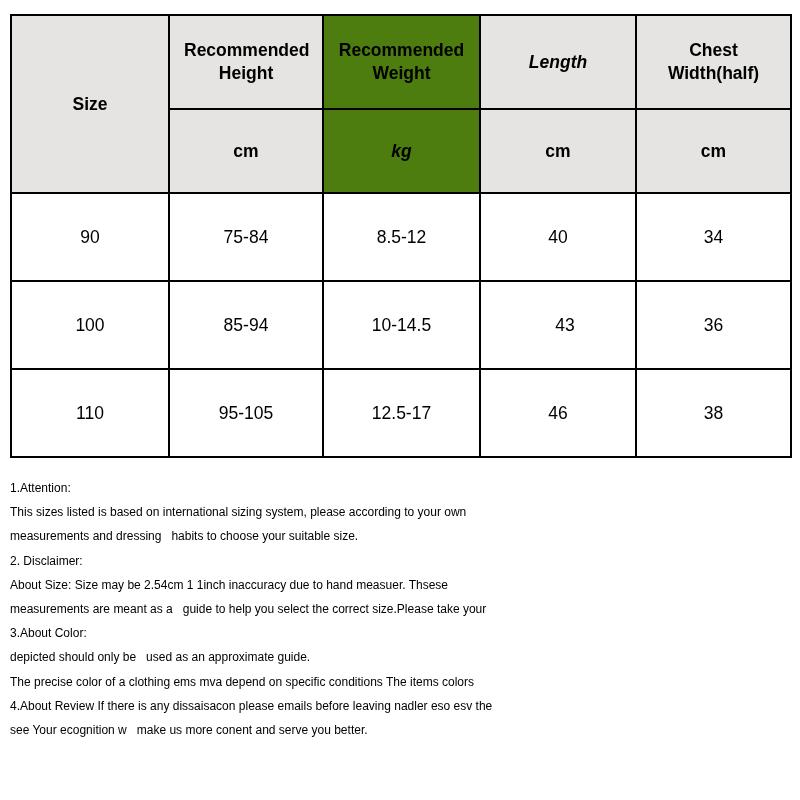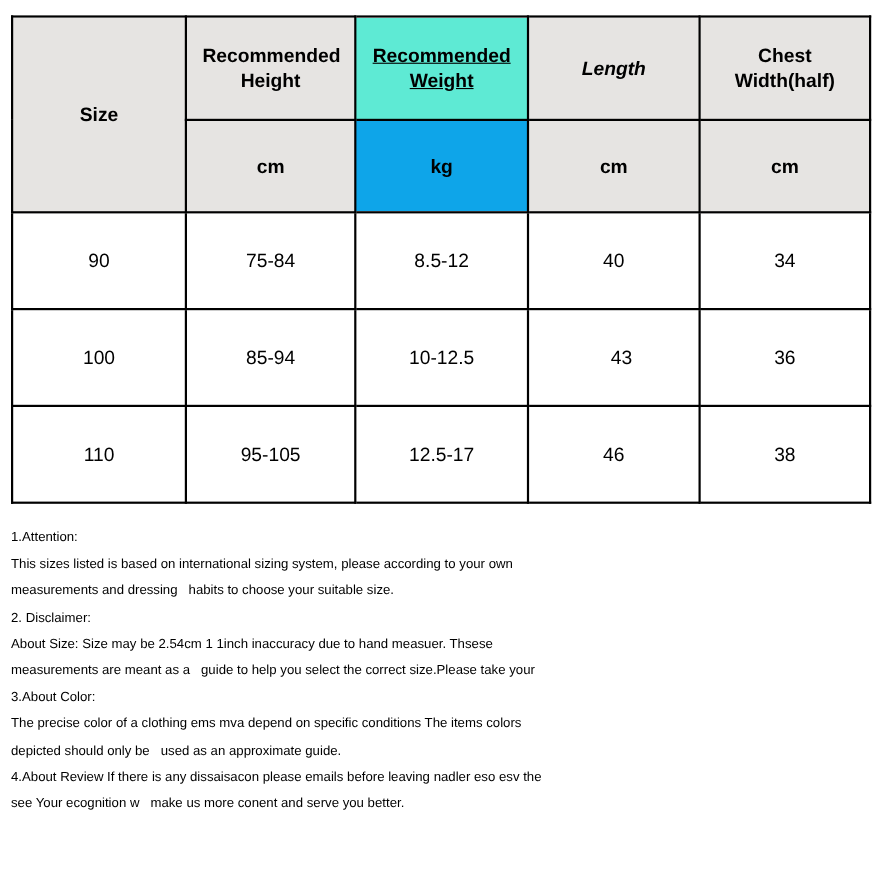--- a/index.html
+++ b/index.html
@@ -78,43 +78,43 @@
       <col style="width:158px">
       <col style="width:154px">
       <col style="width:157px">
       <col style="width:156px">
       <col style="width:155px">
     </colgroup>
     <thead>
       <tr class="header-main">
         <th class="size-cell" rowspan="2" style="background: rgb(230, 228, 226); border-color: rgb(0, 0, 0);">Size</th>
         <th style="background: rgb(230, 228, 226); border-color: rgb(0, 0, 0);">Recommended Height</th>
-        <th style="background: #5eead4; border-color: rgb(0, 0, 0); text-decoration: underline;">Recommended Weight</th>
+        <th style="background: #4d7c0f; border-color: rgb(0, 0, 0);">Recommended Weight</th>
         <th style="background: rgb(230, 228, 226); border-color: rgb(0, 0, 0); font-style: italic;">Length</th>
         <th style="background: rgb(230, 228, 226); border-color: rgb(0, 0, 0);">Chest Width(half)</th>
       </tr>
       <tr class="header-units">
         <th style="background: rgb(230, 228, 226); border-color: rgb(0, 0, 0);">cm</th>
-        <th style="background: #0ea5e9; border-color: rgb(0, 0, 0);">kg</th>
+        <th style="background: #4d7c0f; border-color: rgb(0, 0, 0); font-style: italic;">kg</th>
         <th style="background: rgb(230, 228, 226); border-color: rgb(0, 0, 0);">cm</th>
         <th style="background: rgb(230, 228, 226); border-color: rgb(0, 0, 0);">cm</th>
       </tr>
     </thead>
     <tbody>
       <tr>
         <td style="border-color: rgb(0, 0, 0);">90</td>
         <td style="border-color: rgb(0, 0, 0);">75-84</td>
         <td style="border-color: rgb(0, 0, 0);">8.5-12</td>
         <td style="border-color: rgb(0, 0, 0);">40</td>
         <td style="border-color: rgb(0, 0, 0);">34</td>
       </tr>
       <tr>
         <td style="border-color: rgb(0, 0, 0);">100</td>
         <td style="border-color: rgb(0, 0, 0);">85-94</td>
-        <td style="border-color: rgb(0, 0, 0);">10-12.5</td>
+        <td style="border-color: rgb(0, 0, 0);">10-14.5</td>
         <td style="border-color: rgb(0, 0, 0); padding-left: 28px;">43</td>
         <td style="border-color: rgb(0, 0, 0);">36</td>
       </tr>
       <tr>
         <td style="border-color: rgb(0, 0, 0);">110</td>
         <td style="border-color: rgb(0, 0, 0);">95-105</td>
         <td style="border-color: rgb(0, 0, 0);">12.5-17</td>
         <td style="border-color: rgb(0, 0, 0);">46</td>
         <td style="border-color: rgb(0, 0, 0); margin-top: 12px;">38</td>
       </tr>
@@ -122,19 +122,19 @@
   </table>
 
   <div class="notes">
     <div class="note-line">1.Attention:</div>
     <div class="note-line">This sizes listed is based on international sizing system, please according to your own</div>
     <div class="note-line">measurements and dressing   habits to choose your suitable size.</div>
     <div class="note-line">2. Disclaimer:</div>
     <div class="note-line">About Size: Size may be 2.54cm 1 1inch inaccuracy due to hand measuer. Thsese</div>
     <div class="note-line">measurements are meant as a   guide to help you select the correct size.Please take your</div>
     <div class="note-line">3.About Color:</div>
+    <div class="note-line">depicted should only be   used as an approximate guide.</div>
     <div class="note-line">The precise color of a clothing ems mva depend on specific conditions The items colors</div>
-    <div class="note-line">depicted should only be   used as an approximate guide.</div>
     <div class="note-line">4.About Review If there is any dissaisacon please emails before leaving nadler eso esv the</div>
     <div class="note-line">see Your ecognition w   make us more conent and serve you better.</div>
   </div>
 
 </div>
 
 </body></html>

